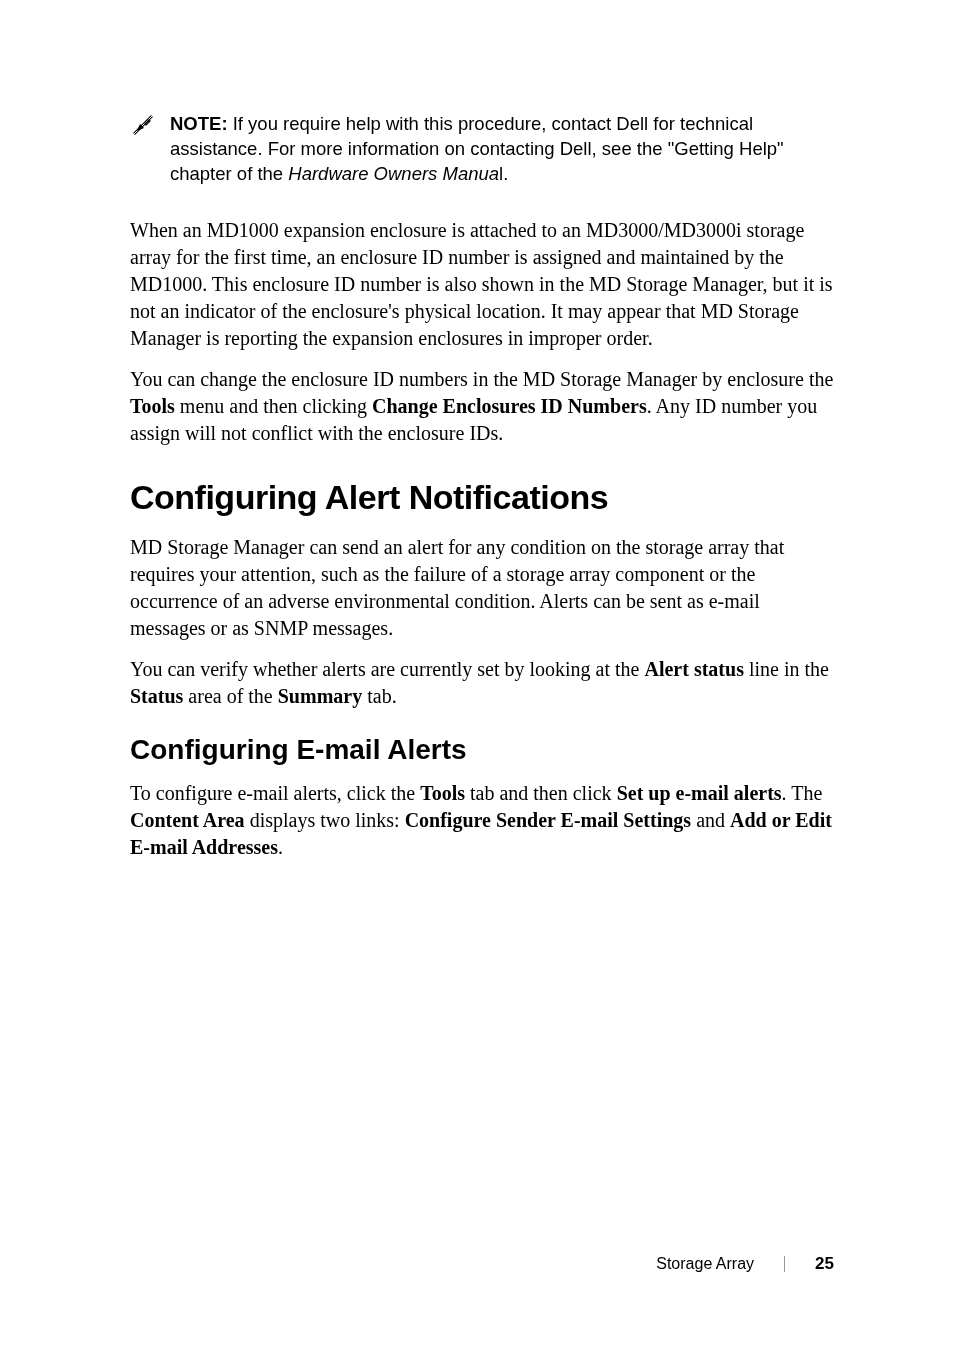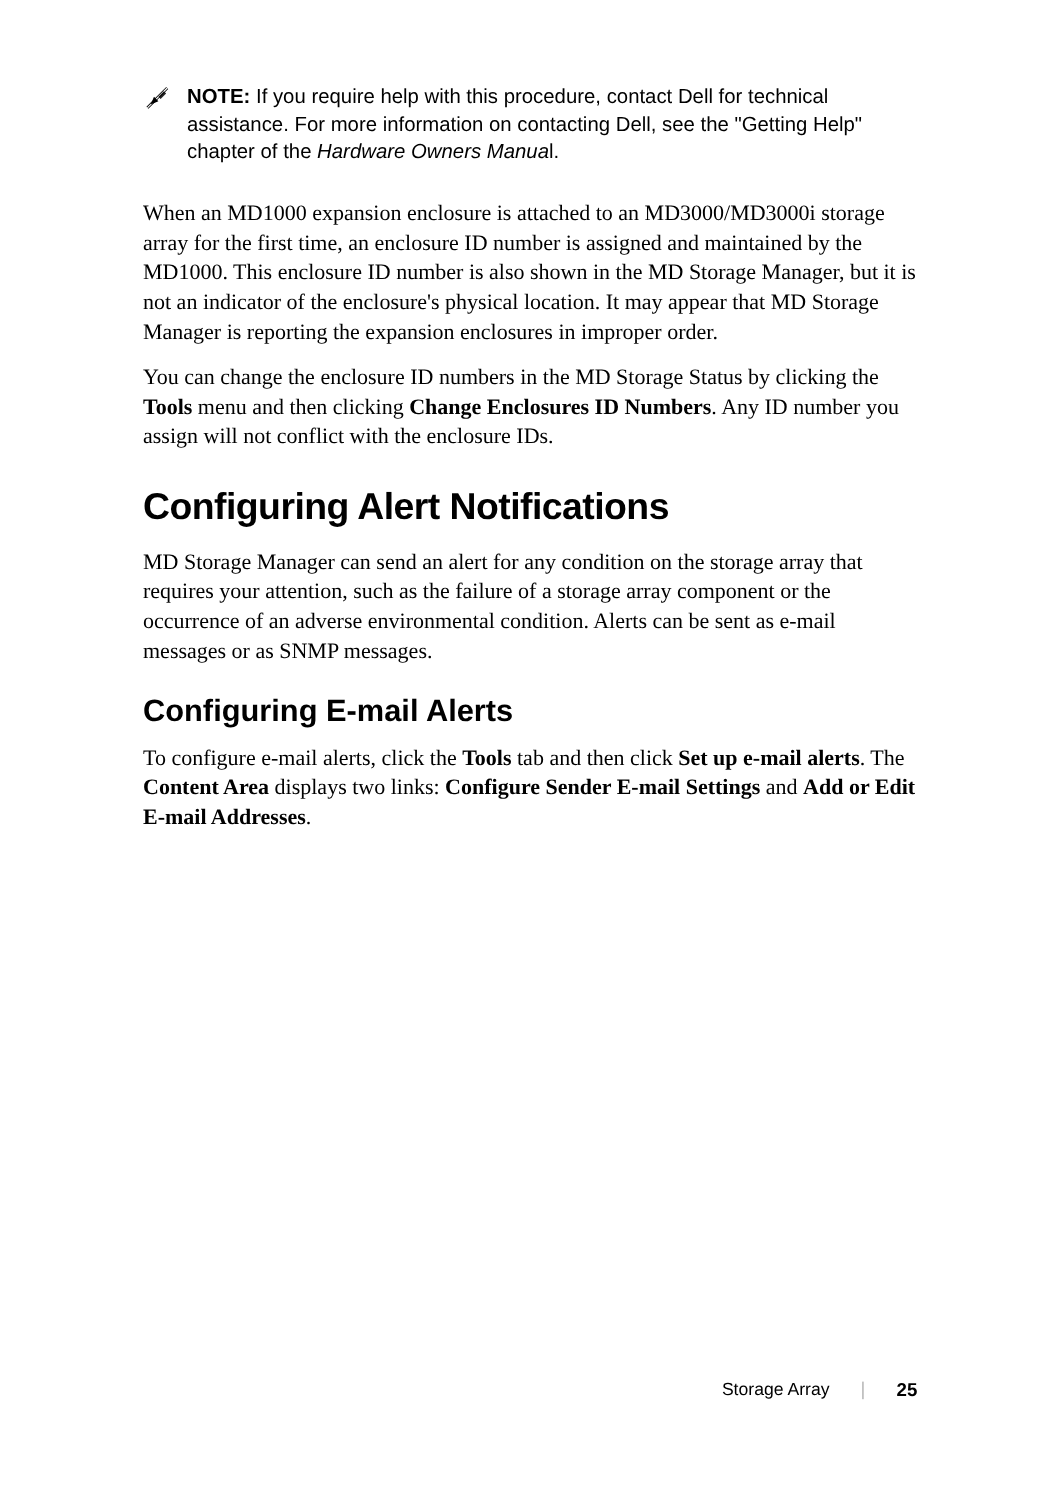--- a/index.html
+++ b/index.html
@@ -5,21 +5,21 @@
     * { margin: 0; padding: 0; box-sizing: border-box; }
     body {
       width: 954px;
       height: 1352px;
       background: #fff;
       font-family: Georgia, 'Times New Roman', serif;
       color: #000;
       position: relative;
     }
     .page-content {
-      padding: 76px 120px 0 130px;
+      padding: 112px 120px 0 130px;
     }
     .note-block {
       display: flex;
       align-items: flex-start;
       margin-bottom: 30px;
     }
     .note-icon {
       flex-shrink: 0;
       width: 26px;
       height: 26px;
@@ -101,27 +101,30 @@
     </svg>
     <div class="note-text">
       <span class="note-label">NOTE:</span><span> If you require help with this procedure, contact Dell for technical assistance. For more information on contacting Dell, see the "Getting Help" chapter of the </span><span class="note-italic">Hardware Owners Manua</span><span>l.</span>
     </div>
   </div>
 
 
   <p class="body-para">When an MD1000 expansion enclosure is attached to an MD3000/MD3000i storage array for the first time, an enclosure ID number is assigned and maintained by the MD1000. This enclosure ID number is also shown in the MD Storage Manager, but it is not an indicator of the enclosure's physical location. It may appear that MD Storage Manager is reporting the expansion enclosures in improper order.</p>
 
   <p class="body-para">
-    <span>You can change the enclosure ID numbers in the MD Storage Status by clicking the </span><span class="bold-inline">Tools</span><span> menu and then clicking </span><span class="bold-inline">Change Enclosures ID Numbers</span><span>. Any ID number you assign will not conflict with the enclosure IDs.</span>
+    <span>You can change the enclosure ID numbers in the MD Storage Manager by enclosure the </span><span class="bold-inline">Tools</span><span> menu and then clicking </span><span class="bold-inline">Change Enclosures ID Numbers</span><span>. Any ID number you assign will not conflict with the enclosure IDs.</span>
   </p>
 
   <h1>Configuring Alert Notifications</h1>
 
   <p class="body-para">MD Storage Manager can send an alert for any condition on the storage array that requires your attention, such as the failure of a storage array component or the occurrence of an adverse environmental condition. Alerts can be sent as e-mail messages or as SNMP messages.</p>
 
+  <p class="body-para">
+    <span>You can verify whether alerts are currently set by looking at the </span><span class="bold-inline">Alert status</span><span> line in the </span><span class="bold-inline">Status</span><span> area of the </span><span class="bold-inline">Summary</span><span> tab.</span>
+  </p>
 
   <h2>Configuring E-mail Alerts</h2>
 
   <p class="body-para">
     <span>To configure e-mail alerts, click the </span><span class="bold-inline">Tools</span><span> tab and then click </span><span class="bold-inline">Set up e-mail alerts</span><span>. The </span><span class="bold-inline">Content Area</span><span> displays two links: </span><span class="bold-inline">Configure Sender E-mail Settings</span><span> and </span><span class="bold-inline">Add or Edit E-mail Addresses</span><span>.</span>
   </p>
 
 
 </div>
 

